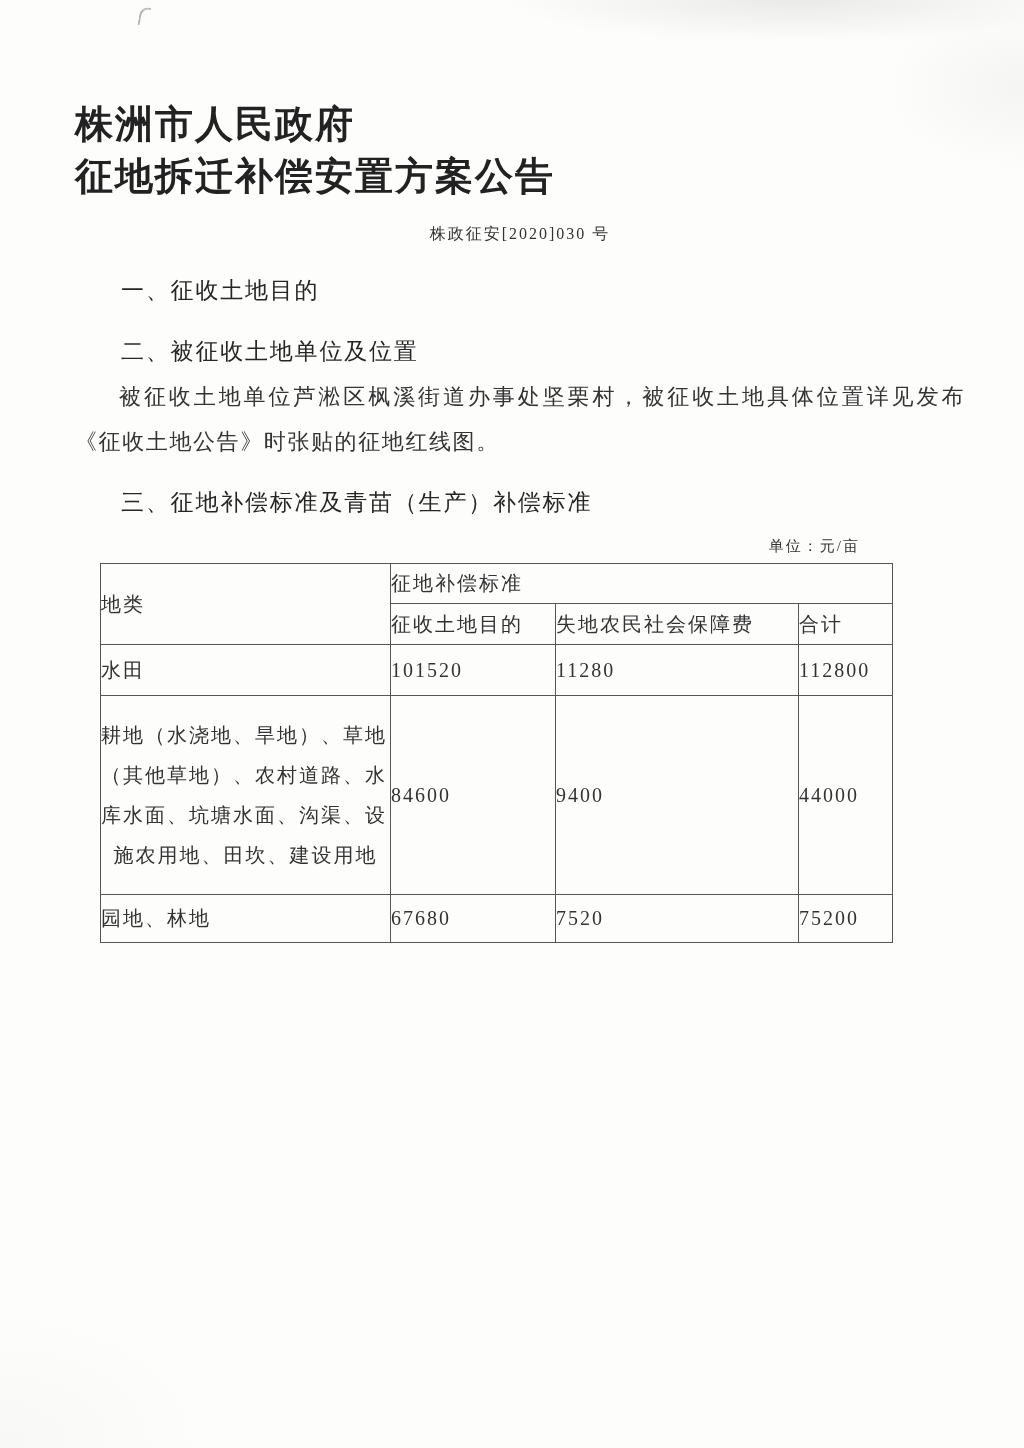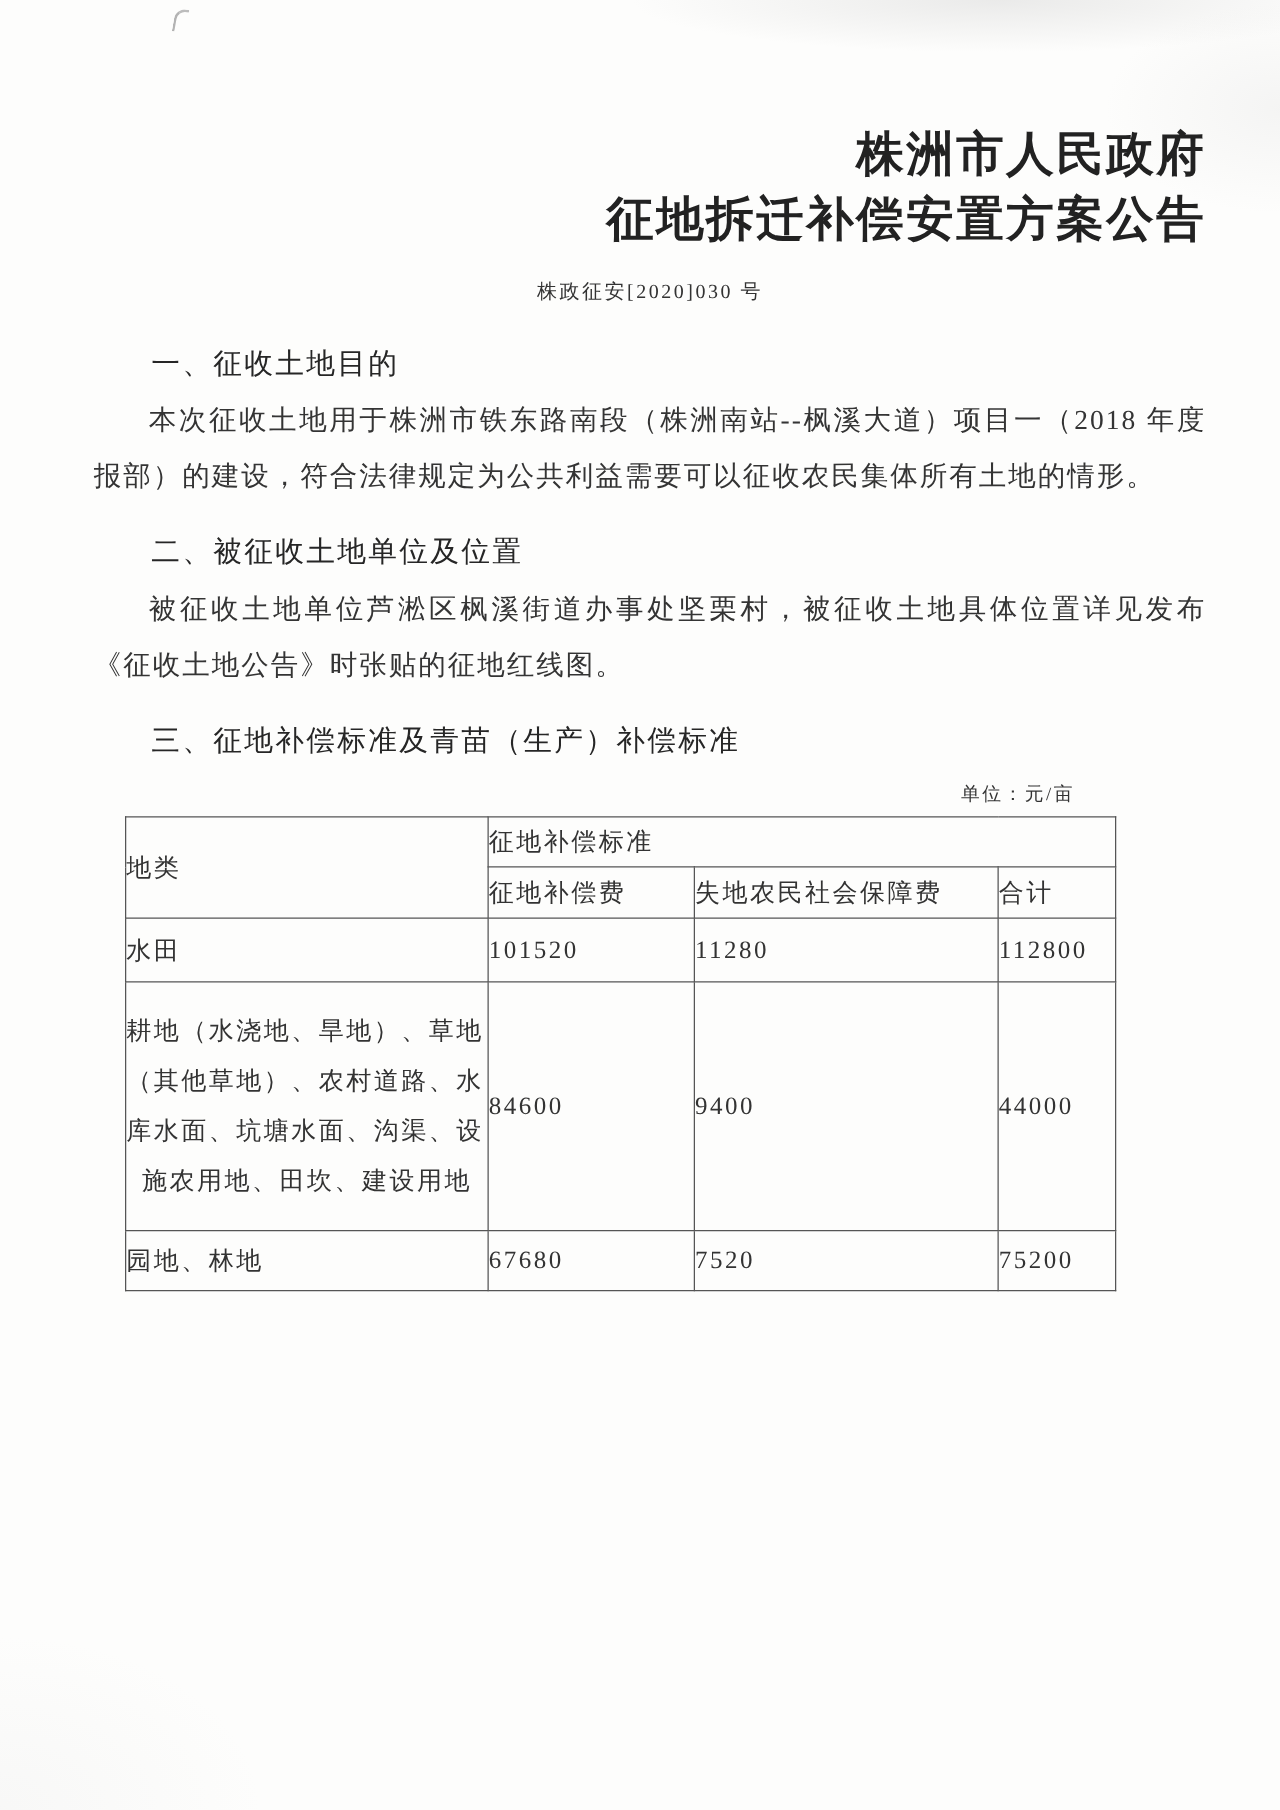--- a/index.html
+++ b/index.html
@@ -38,21 +38,21 @@
     opacity: 0.65;
   }
   .content {
     position: absolute;
     left: 75px;
     top: 98px;
     width: 890px;
   }
   .title {
     margin: 0;
-    text-align: right;
+    text-align: left;
     font-size: 38px;
     font-weight: 700;
     line-height: 52px;
     letter-spacing: 2px;
     color: #222;
   }
   .doc-number {
     margin-top: 14px;
     text-align: center;
     font-size: 16px;
@@ -139,21 +139,20 @@
 
   <div class="content">
 
     <h1 class="title">株洲市人民政府</h1>
     <h1 class="title">征地拆迁补偿安置方案公告</h1>
 
     <div class="doc-number">株政征安[2020]030 号</div>
 
 
     <h2 class="section-heading">一、征收土地目的</h2>
-    <p class="para">本次征收土地用于株洲市铁东路南段（株洲南站--枫溪大道）项目一（2018 年度报部）的建设，符合法律规定为公共利益需要可以征收农民集体所有土地的情形。</p>
 
     <h2 class="section-heading">二、被征收土地单位及位置</h2>
     <p class="para">被征收土地单位芦淞区枫溪街道办事处坚栗村，被征收土地具体位置详见发布《征收土地公告》时张贴的征地红线图。</p>
 
     <h2 class="section-heading">三、征地补偿标准及青苗（生产）补偿标准</h2>
 
     <div class="table-zone">
       <div class="unit-label">单位：元/亩</div>
 
       <table class="comp-table">
@@ -162,21 +161,21 @@
             <col class="c2">
             <col class="c3">
             <col class="c4">
         </colgroup>
         <tbody>
           <tr class="hrow-a">
             <td rowspan="2">地类</td>
             <td colspan="3">征地补偿标准</td>
           </tr>
           <tr class="hrow-b">
-            <td>征地补偿费</td>
+            <td>征收土地目的</td>
             <td>失地农民社会保障费</td>
             <td>合计</td>
           </tr>
           <tr class="drow-1">
             <td>水田</td>
             <td class="num">101520</td>
             <td class="num">11280</td>
             <td class="num">112800</td>
           </tr>
           <tr class="drow-2">

